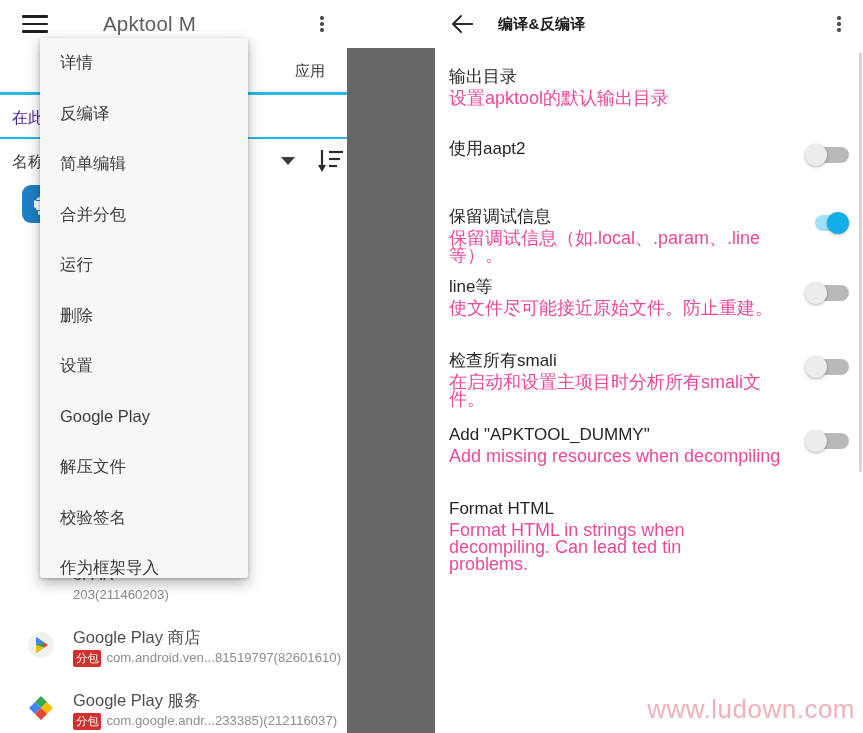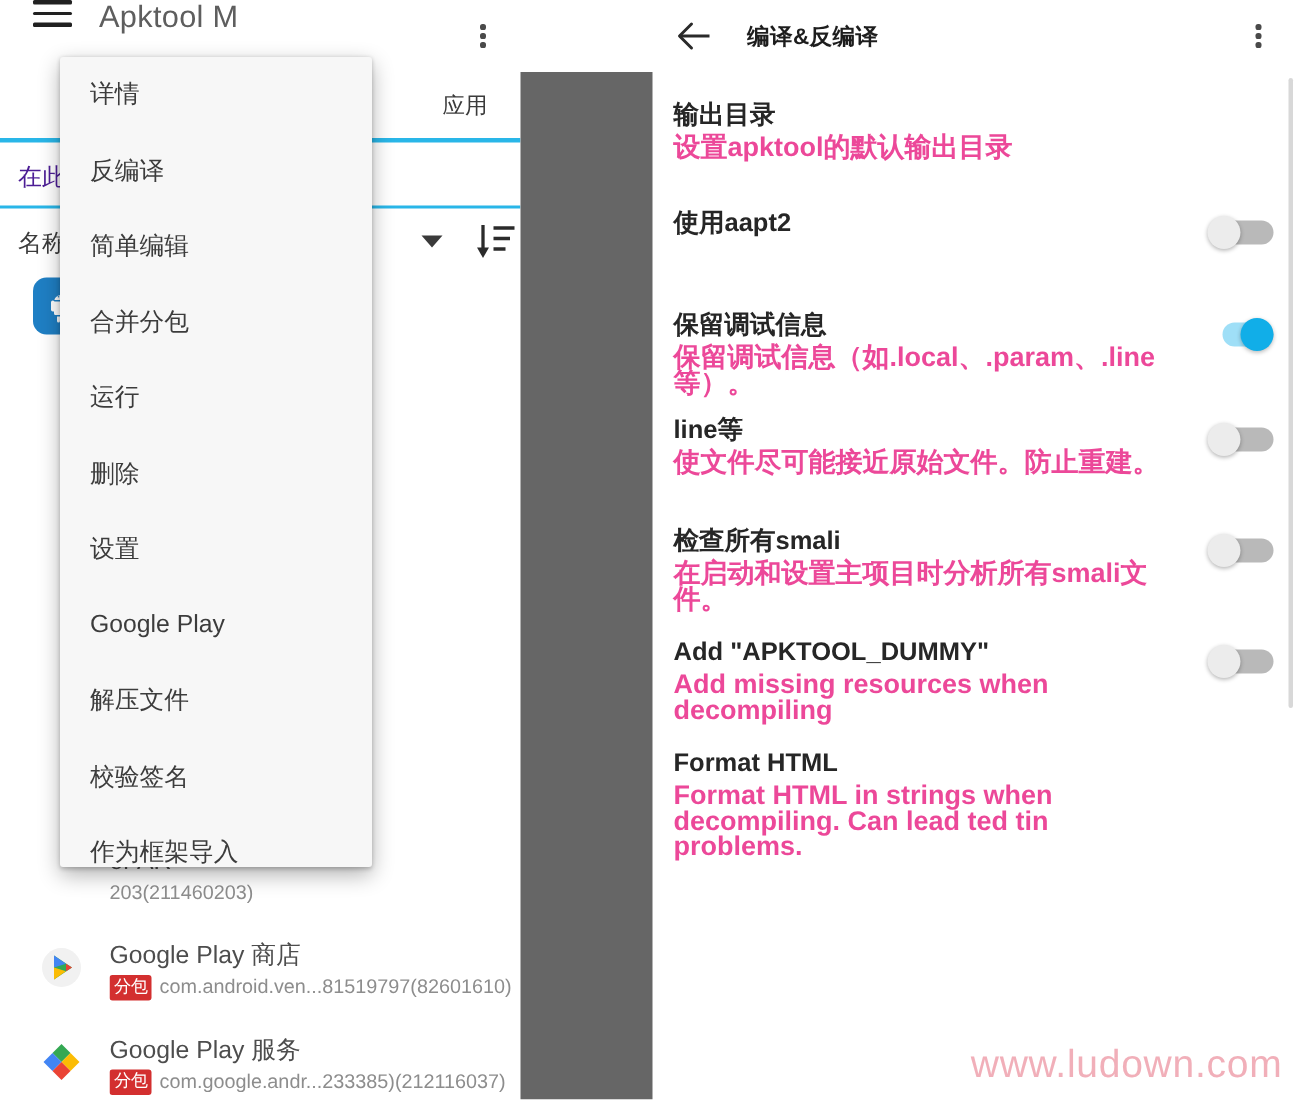--- a/index.html
+++ b/index.html
@@ -11,21 +11,21 @@
   }
   #root { position: relative; width: 863px; height: 733px; background: #fff; }
 
   
   .left-panel {
     position: absolute; left: 0; top: 0; width: 347px; height: 733px;
     background: #ffffff; overflow: hidden;
   }
   .left-appbar {
     position: absolute; left: 0; top: 0; width: 347px; height: 48px;
-    background: #ffffff; display: flex; align-items: flex-start;
+    background: #ffffff; display: flex; align-items: center; gap: 37px;
   }
   .hamburger {
     width: 26px; height: 18px; margin-left: 22px;
     display: flex; flex-direction: column; justify-content: space-between;
   }
   .hamburger i { display: block; height: 2.6px; background: #212121; border-radius: 1px; }
   .app-title {
     margin-left: 18px; font-size: 20.5px; color: #5e5e5e; letter-spacing: .2px;
     white-space: nowrap;
   }
@@ -127,21 +127,21 @@
   .right-title {
     margin-left: 22px; font-size: 15px; color: #1d1d1d; font-weight: bold;
     letter-spacing: .3px;
   }
   .right-overflow {
     position: absolute; right: 12px; top: 12px; width: 24px; height: 24px;
     display: flex; flex-direction: column; align-items: center; justify-content: center;
   }
   .right-overflow b { width: 3.4px; height: 3.4px; border-radius: 50%; background: #4a4a4a; margin: 1.4px 0; display:block; }
 
-  .settings-list { position: relative; padding-top: 17px; font-weight: bold; }
+  .settings-list { position: relative; padding-top: 17px; }
   .setting-row {
     position: relative; display: flex; align-items: flex-start;
     padding: 0 14px 0 14px; min-height: 56px;
   }
   .setting-texts { flex: 1 1 auto; padding-right: 10px; }
   .setting-title { font-size: 17px; color: #262626; line-height: 24px; white-space: nowrap; }
   .setting-desc { font-size: 18px; color: #ec4899; line-height: 17px; margin-top: 1px; }
 
   
   .switch { position: relative; width: 44px; height: 22px; flex: 0 0 44px; margin-top: 7px; }

